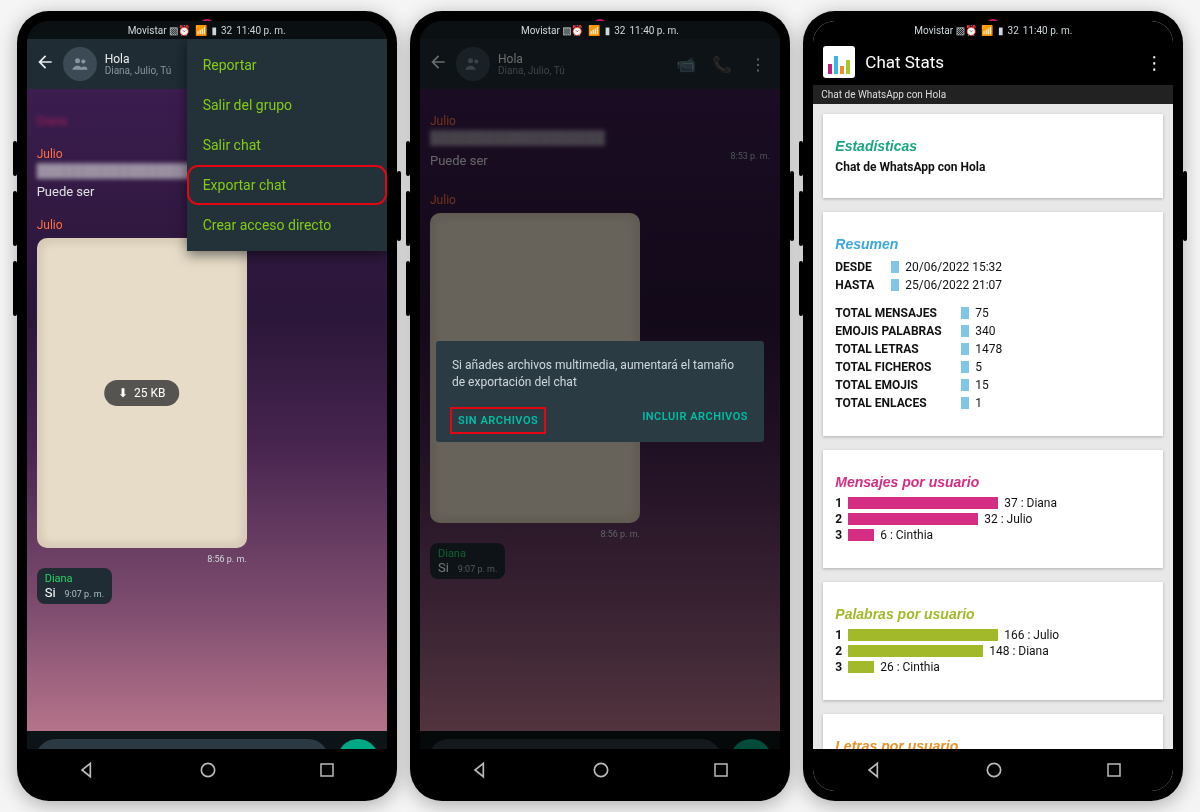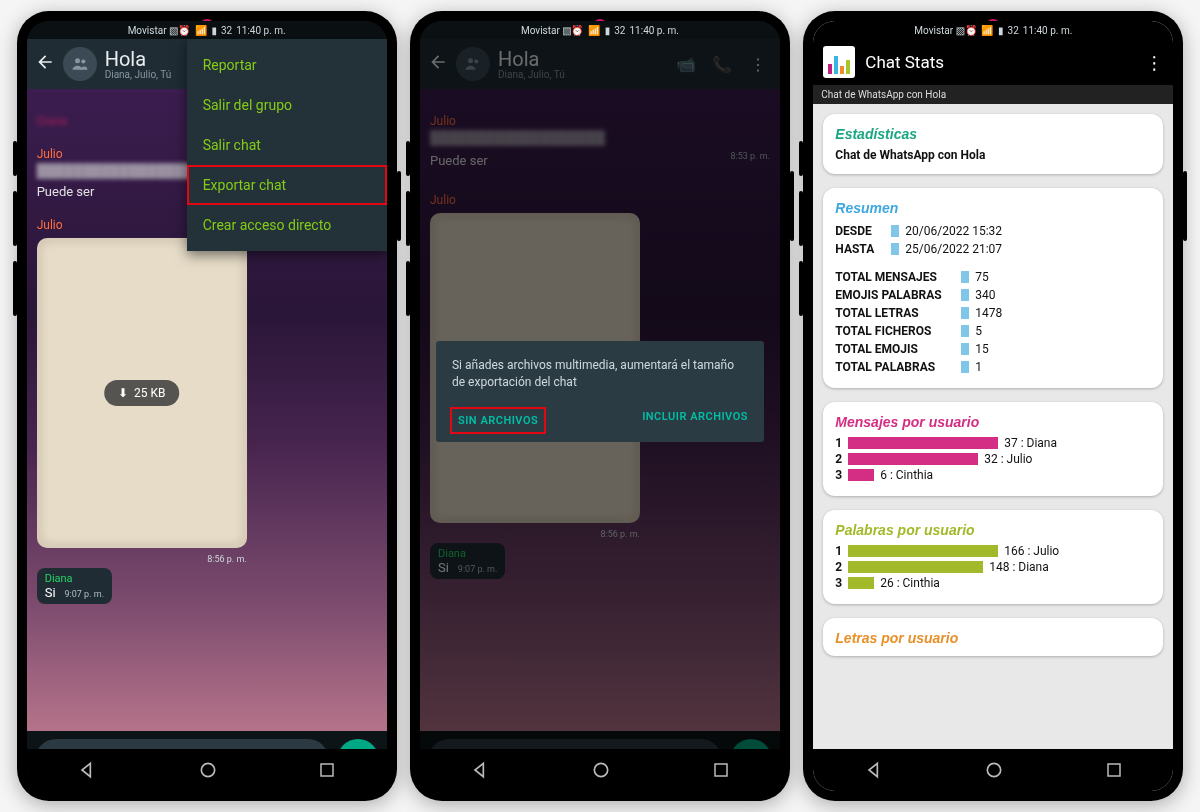--- a/index.html
+++ b/index.html
@@ -16,21 +16,21 @@
 
   
   .status { height:18px; display:flex; justify-content:center; align-items:center; padding:0 6px; color:#cfd8dc; font-size:10px; background:#0b1113; }
   .status .right { display:flex; gap:4px; align-items:center; }
   .sicon { font-size:10px; }
 
   
   .wa-head { height:50px; background:#1f2c34; display:flex; align-items:center; padding:0 8px; gap:8px; color:#e9edef; position:relative; z-index:2; }
   .back-arrow svg { fill:#e9edef; }
   .avatar { width:34px; height:34px; border-radius:50%; background:#3b4a54; display:flex; align-items:center; justify-content:center; color:#8696a0; }
-  .wa-title { font-size:20px; line-height:1; }
+  .wa-title { font-size:12px; line-height:1; }
   .wa-sub { font-size:10px; color:#8696a0; }
   .wa-head .spacer { flex:1; }
   .head-icon { width:28px; text-align:center; }
 
   
   .chat-body { position:absolute; top:68px; bottom:60px; left:0; right:0; background: linear-gradient(180deg,#3b1d4f 0%,#2a1638 35%,#46244e 55%,#7c4b6e 80%,#b5738a 100%); padding:6px 10px; overflow:hidden; color:#e9edef; font-size:12px; }
   .sender { color:#ff6e3e; font-size:12px; margin-top:19px; }
   .sender.alt { color:#e91e63; }
   .msg { color:#e0e0e0; font-size:13px; margin:2px 0 6px; }
   .ts { font-size:9px; color:#b0bec5; }
@@ -38,21 +38,21 @@
   .img-block .blurimg { position:absolute; inset:6px; background:#e6dcc8; border-radius:8px; filter:blur(3px); }
   .dl-pill { position:absolute; top:50%; left:50%; transform:translate(-50%,-50%); background:rgba(60,60,60,.85); color:#fff; padding:6px 14px; border-radius:18px; font-size:12px; display:flex; align-items:center; gap:6px; }
   .img-ts { position:absolute; bottom:-16px; right:0; font-size:9px; color:#cfd8dc; }
   .bubble-dark { background:#202c33; border-radius:8px; padding:4px 8px; display:inline-block; margin-top:20px; }
   .bubble-dark .n { color:#25d366; font-size:11px; }
   .bubble-dark .t { color:#fff; font-size:13px; }
 
   
   .menu { position:absolute; top:18px; right:0; width:200px; background:#233138; box-shadow:0 4px 12px rgba(0,0,0,.5); z-index:5; padding:6px 0; }
   .menu-item { padding:12px 16px; color:#84cc16; font-size:14px; }
-  .menu-item.hl { outline:2px solid #e30613; outline-offset:-2px; }
+  .menu-item.hl { outline:2px solid #e30613; outline-offset:-2px;border-radius:11px; }
 
   
   .dim { position:absolute; inset:18px 0 0 0; background:rgba(0,0,0,.55); z-index:4; }
   .dialog { position:absolute; top:320px; left:16px; right:16px; background:#2a3b44; border-radius:3px; padding:16px 16px 10px; z-index:6; color:#cfd8dc; font-size:12px; line-height:1.4; }
   .dialog-actions { display:flex; justify-content:space-between; margin-top:18px; font-size:11px; font-weight:600; }
   .dialog-actions span { color:#00bfa5; letter-spacing:.5px; }
   .dialog-actions .hl { outline:2px solid #e30613; padding:4px 6px; }
 
   
   .compose { position:absolute; bottom:10px; left:8px; right:8px; display:flex; align-items:center; gap:8px; z-index:3; }
@@ -67,21 +67,21 @@
   .cs-screen { background:#e8e8e8; }
   .cs-head { height:46px; background:#000; display:flex; align-items:center; padding:0 10px; gap:10px; color:#fff; }
   .cs-logo { width:32px; height:32px; background:#fff; border-radius:3px; display:flex; align-items:flex-end; justify-content:center; gap:2px; padding:4px; }
   .cs-logo span { width:4px; display:block; }
   .cs-logo .b1 { height:10px; background:#c01f7f; }
   .cs-logo .b2 { height:18px; background:#3bb3e3; }
   .cs-logo .b3 { height:8px; background:#f08c2e; }
   .cs-logo .b4 { height:14px; background:#a4c72b; }
   .cs-sub { background:#222; color:#ddd; font-size:10px; padding:4px 8px; }
   .cs-body { padding:10px; font-family: "Consolas","Courier New",monospace; font-size:12px; color:#111; overflow:hidden; }
-  .card { background:#fff; border-radius:12px; box-shadow:0 1px 3px rgba(0,0,0,.25); padding:12px 12px; margin-bottom:14px; }
+  .card { background:#fff; border-radius:0; box-shadow:0 1px 3px rgba(0,0,0,.25); padding:24px 12px; margin-bottom:14px; }
   .card h3 { font-size:14px; font-style:italic; font-weight:700; margin-bottom:6px; font-family:"Segoe UI",sans-serif; }
   .c-teal { color:#1aa682; }
   .c-blue { color:#3fa8de; }
   .c-pink { color:#d42d84; }
   .c-olive{ color:#a2b92a; }
   .c-orange{ color:#e8902a; }
   .stat-row { display:flex; align-items:center; gap:6px; line-height:1.5; }
   .marker { width:8px; height:12px; background:#7fc6e8; display:inline-block; }
   .bar { height:12px; display:inline-block; vertical-align:middle; }
   .bar.pink { background:#d42d84; }
@@ -339,21 +339,21 @@
             <b style="width:120px">TOTAL FICHEROS</b>
             <span class="marker"></span>
             <span>5</span>
           </div>
         <div class="stat-row">
             <b style="width:120px">TOTAL EMOJIS</b>
             <span class="marker"></span>
             <span>15</span>
           </div>
         <div class="stat-row">
-            <b style="width:120px">TOTAL PALABRAS</b>
+            <b style="width:120px">TOTAL ENLACES</b>
             <span class="marker"></span>
             <span>1</span>
           </div>
       </div>
 
       <div class="card">
         <h3 class="c-pink">Mensajes por usuario</h3>
         <div class="row">
             <b>1</b>
             <span class="bar pink" style="width:150px"></span>

